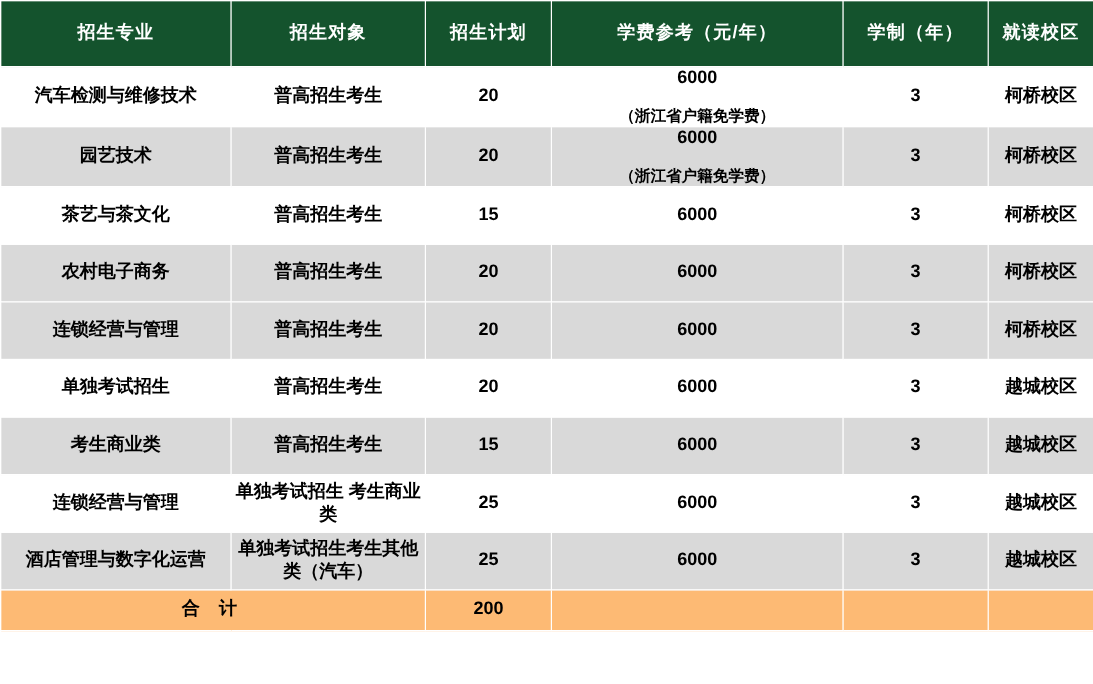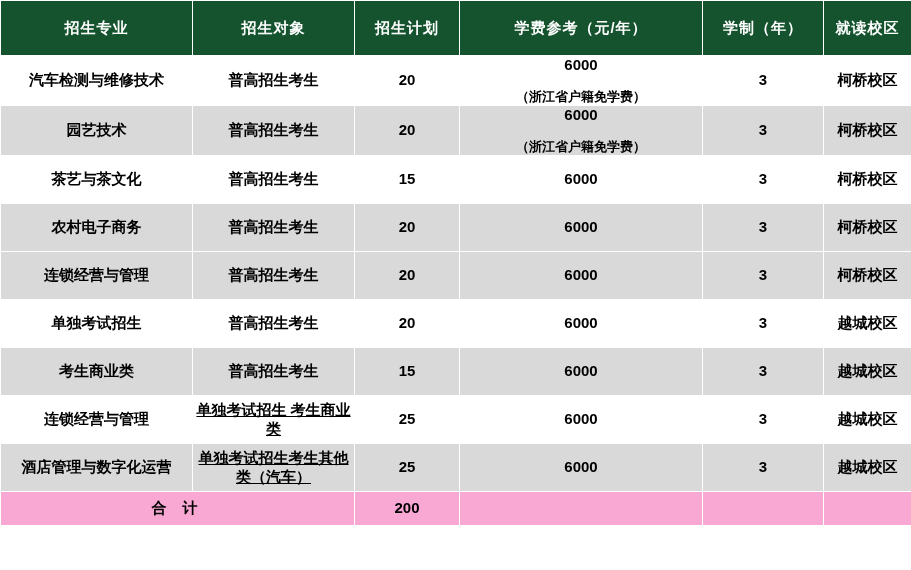--- a/index.html
+++ b/index.html
@@ -46,26 +46,25 @@
   tbody tr td {
     height: 47px;
   }
   tbody tr.odd td {
     background: #ffffff;
   }
   tbody tr.even td {
     background: #d9d9d9;
   }
   tbody tr.total td {
-    background: #f9a8d4;
+    background: #fdba74;
     height: 33px;
   }
   td.sub {
     font-size: 14px;
-    text-decoration: underline;
   }
   .fee-main {
     display: block;
     font-size: 15px;
   }
   .fee-note {
     display: block;
     font-size: 13px;
     margin-top: 14px;
   }

